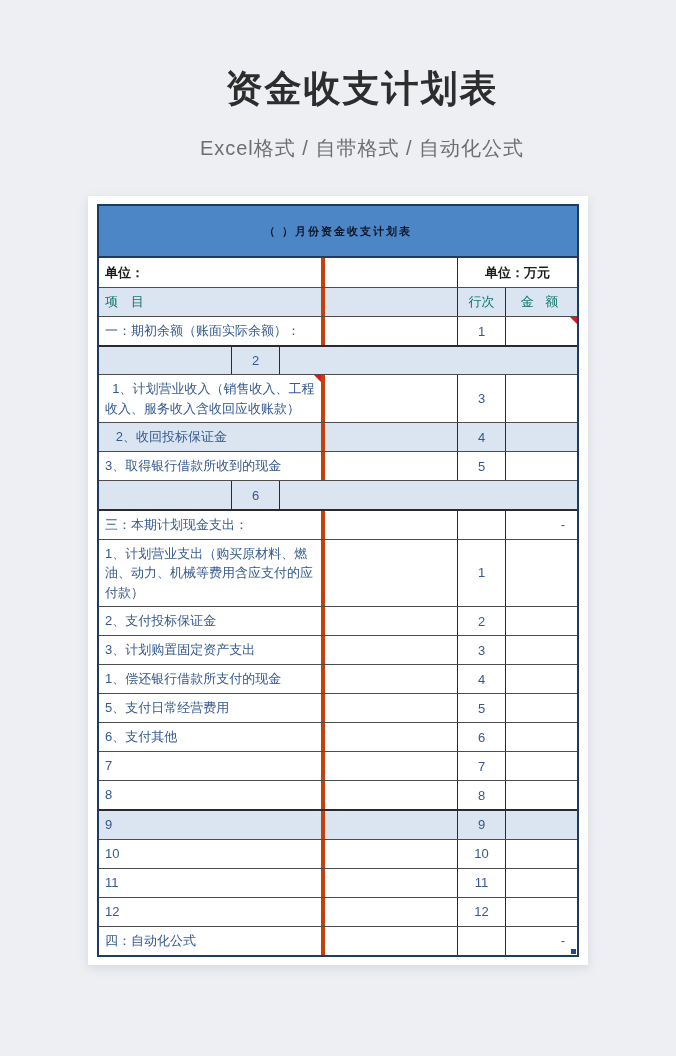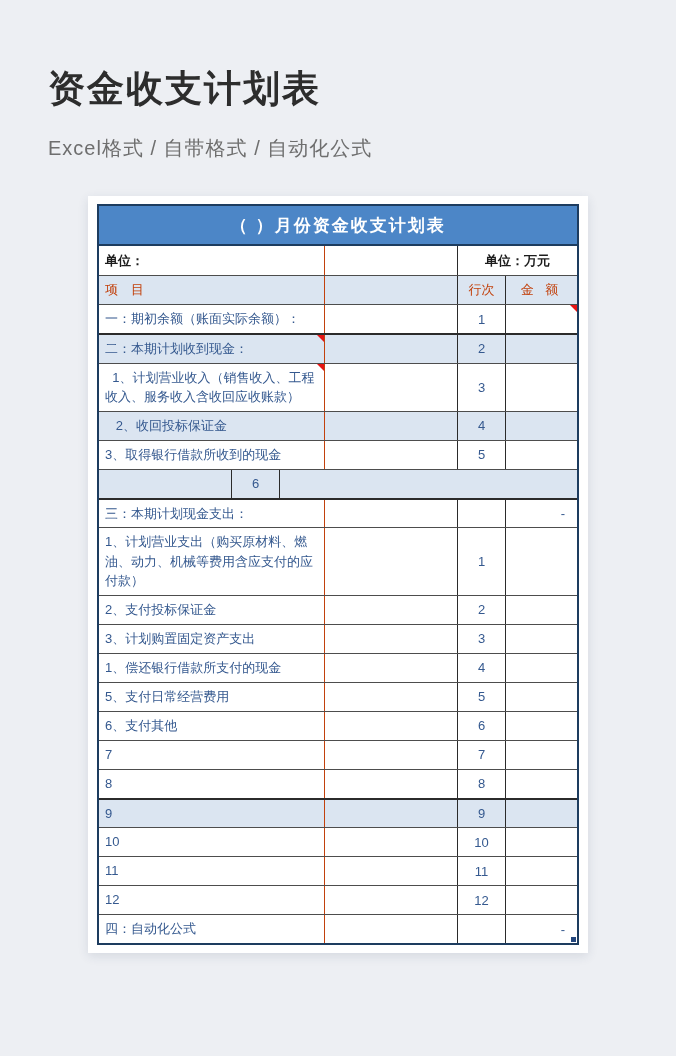--- a/index.html
+++ b/index.html
@@ -1,45 +1,45 @@
 <!DOCTYPE html>
 <html><head>
 <meta charset="utf-8">
 <style>
   * { margin:0; padding:0; box-sizing:border-box; }
   html,body { width:676px; height:1056px; overflow:hidden; }
   body { background:#edeff3; font-family:"Liberation Sans","DejaVu Sans",sans-serif; }
 
-  .hero { padding-top:64px; text-align:left;padding-left:48px; }
+  .hero { padding-top:64px; text-align:center;padding-left:48px; }
   .hero-title { font-size:37px; font-weight:700; color:#2d2d2d; letter-spacing:2px; }
   .hero-sub { margin-top:21px; font-size:20px; color:#6e6e6e; letter-spacing:1px; }
 
   .card { width:500px; margin:34px auto 0; background:#ffffff; padding:8px 9px;
           box-shadow:0 3px 10px rgba(40,60,90,.12); }
 
   .sheet { border:2px solid #1d3c5f; background:#fff; }
 
-  .banner { height:40px; background:#4c86c7; border-bottom:2px solid #1d3c5f;
+  .banner { height:52px; background:#4c86c7; border-bottom:2px solid #1d3c5f;
             display:flex; align-items:center; justify-content:center;
-            color:#ffffff; font-size:17px; font-weight:700; letter-spacing:2px; }
+            color:#0f172a; font-size:11px; font-weight:700; letter-spacing:2px; }
 
   .trow { display:flex; border-top:1px solid #4d4d4d; min-height:29px; align-items:stretch; }
   .trow.no-top { border-top:none; }
   .c { position:relative; display:flex; align-items:center; font-size:13px; }
-  .c-item { width:226px; padding:4px 3px 4px 6px; border-right:1px solid #c2410c;
+  .c-item { width:226px; padding:4px 3px 4px 6px; border-right:4px solid #c2410c;
             color:#35598f; white-space:pre-wrap; line-height:1.5; }
   .c-mid  { width:133px; border-right:1px solid #2b2b2b; }
   .c-line { width:48px; justify-content:center; border-right:1px solid #2b2b2b; color:#35598f; }
   .c-amt  { flex:1; justify-content:flex-end; padding-right:12px; color:#35598f;text-align:right; }
 
   .unit-row .c-item, .unit-row .c-merged { color:#1c1c1c; font-weight:700; }
   .c-merged { flex:1; justify-content:center; padding:4px; }
 
   .head-row { background:#dbe5f1; }
-  .head-row .c-item, .head-row .c-line, .head-row .c-amt { color:#c2410c; font-weight:400; }
+  .head-row .c-item, .head-row .c-line, .head-row .c-amt { color:#0f766e; font-weight:400; }
   .head-row .c-amt { justify-content:center; padding-right:0; letter-spacing:4px; }
 
   .shaded { background:#dbe5f1; }
 
   #rows .trow:nth-child(2), #rows .trow:nth-child(7), #rows .trow:nth-child(16)
     { border-top:2px solid #2b2b2b; }
 
   .marker { position:absolute; top:0; right:0; width:0; height:0;
             border-left:7px solid transparent; border-top:7px solid #e61414; }
   .corner-mark { position:absolute; bottom:1px; right:1px; width:5px; height:5px;
@@ -81,21 +81,20 @@
     <div id="rows">
         <div class="trow">
           <div class="c c-item">一：期初余额（账面实际余额）：</div>
           <div class="c c-mid"></div>
           <div class="c c-line">1</div>
           <div class="c c-amt">
             <span class="marker"></span>
           </div>
         </div>
         <div class="trow shaded">
-          <div class="c c-item">二：本期计划收到现金：<span class="marker"></span></div>
           <div class="c c-mid"></div>
           <div class="c c-line">2</div>
           <div class="c c-amt"></div>
         </div>
         <div class="trow">
           <div class="c c-item">  1、计划营业收入（销售收入、工程收入、服务收入含收回应收账款）<span class="marker"></span></div>
           <div class="c c-mid"></div>
           <div class="c c-line">3</div>
           <div class="c c-amt"></div>
         </div>

